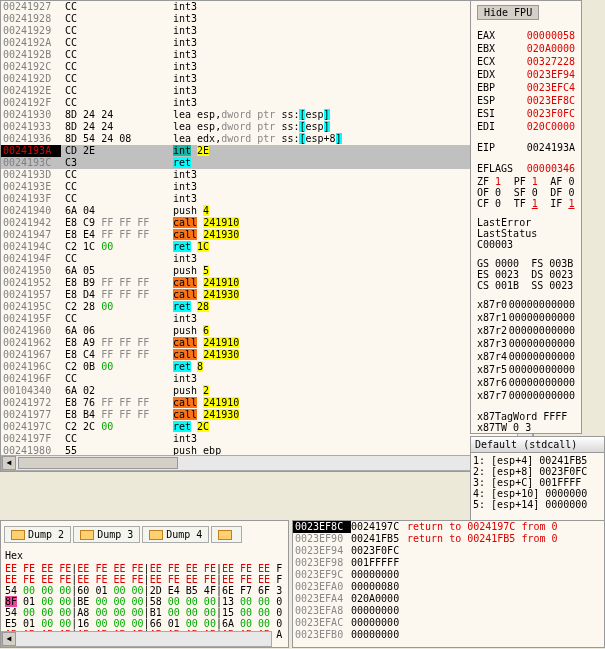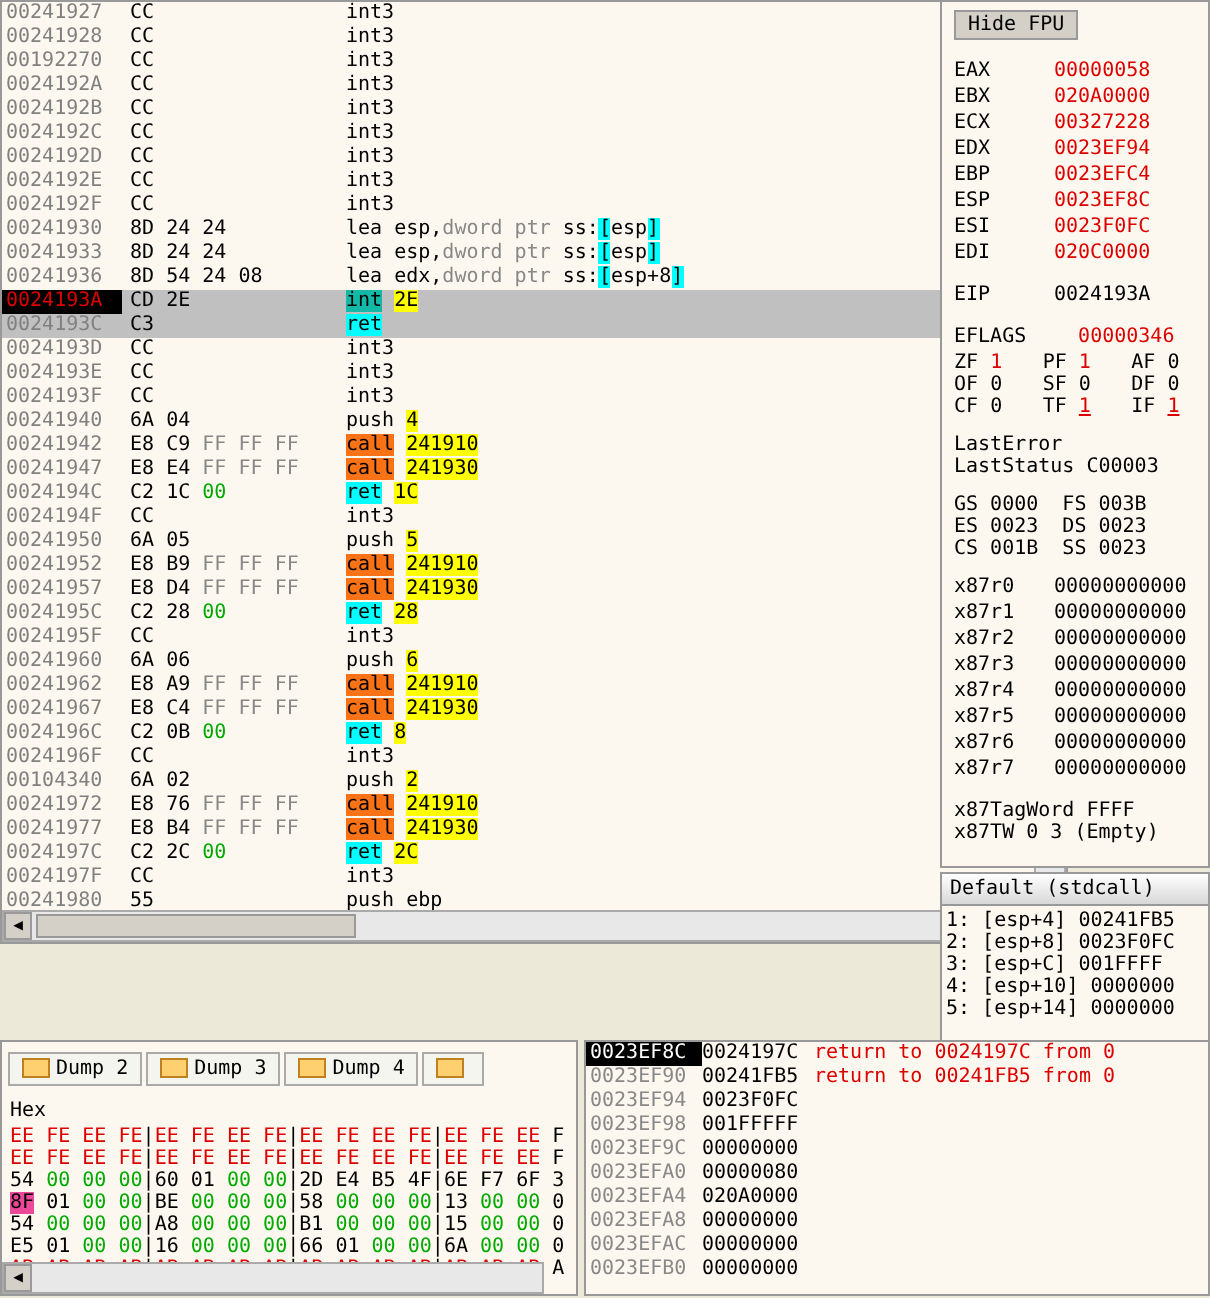--- a/index.html
+++ b/index.html
@@ -1,19 +1,19 @@
 <!DOCTYPE html>
 <html><head>
 <meta charset="utf-8">
 <style>
 *{margin:0;padding:0;box-sizing:border-box}
 body{font-family:"Lucida Console",Monaco,monospace;font-size:10px;background:#ece9d8;width:605px;height:649px;overflow:hidden;position:relative}
 .panel{background:#fdf8ef;border:1px solid #999;position:absolute;overflow:hidden}
 .disasm{left:0;top:0;width:534px;height:472px}
-.registers{left:470px;top:0;width:135px;height:434px}
+.registers{left:470px;top:0;width:112px;height:434px}
 .stdcall{left:470px;top:436px;width:135px;height:87px}
 .dump-tabs{left:0;top:520px;width:289px;height:128px}
 .stack{left:292px;top:520px;width:313px;height:128px}
 .row{display:flex;height:12px;line-height:12px;white-space:pre}
 .addr{color:#808080;width:60px;padding-left:2px}
 .addr.red{color:#d00;background:#000}
 .bytes{width:110px;padding-left:4px}
 .bytes .b1{color:#000}
 .bytes .b2{color:#888}
 .bytes .arg{color:#000}
@@ -54,21 +54,21 @@
 .title{background:linear-gradient(#fff,#d8d8d8);border-bottom:1px solid #999;padding:2px 4px;font-size:10px}
 .under{text-decoration:underline}
 </style>
 </head>
 <body>
 
 <div class="panel disasm">
   <div id="disasm-rows">
       <div class="row"><span class="addr">00241927</span> <span class="bytes"><span class="b1">CC</span></span><span class="mnem">int3</span></div>
       <div class="row"><span class="addr">00241928</span> <span class="bytes"><span class="b1">CC</span></span><span class="mnem">int3</span></div>
-      <div class="row"><span class="addr">00192270</span> <span class="bytes"><span class="b1">CC</span></span><span class="mnem">int3</span></div>
+      <div class="row"><span class="addr">00241929</span> <span class="bytes"><span class="b1">CC</span></span><span class="mnem">int3</span></div>
       <div class="row"><span class="addr">0024192A</span> <span class="bytes"><span class="b1">CC</span></span><span class="mnem">int3</span></div>
       <div class="row"><span class="addr">0024192B</span> <span class="bytes"><span class="b1">CC</span></span><span class="mnem">int3</span></div>
       <div class="row"><span class="addr">0024192C</span> <span class="bytes"><span class="b1">CC</span></span><span class="mnem">int3</span></div>
       <div class="row"><span class="addr">0024192D</span> <span class="bytes"><span class="b1">CC</span></span><span class="mnem">int3</span></div>
       <div class="row"><span class="addr">0024192E</span> <span class="bytes"><span class="b1">CC</span></span><span class="mnem">int3</span></div>
       <div class="row"><span class="addr">0024192F</span> <span class="bytes"><span class="b1">CC</span></span><span class="mnem">int3</span></div>
       <div class="row"><span class="addr">00241930</span> <span class="bytes"><span class="b1">8D</span> <span class="arg">24</span> <span class="arg">24</span></span><span class="mnem">lea esp,<span class="ptr">dword ptr </span>ss:<span class="bracket">[</span>esp<span class="bracket">]</span></span></div>
       <div class="row"><span class="addr">00241933</span> <span class="bytes"><span class="b1">8D</span> <span class="arg">24</span> <span class="arg">24</span></span><span class="mnem">lea esp,<span class="ptr">dword ptr </span>ss:<span class="bracket">[</span>esp<span class="bracket">]</span></span></div>
       <div class="row"><span class="addr">00241936</span> <span class="bytes"><span class="b1">8D</span> <span class="arg">54</span> <span class="arg">24</span> <span class="arg">08</span></span><span class="mnem">lea edx,<span class="ptr">dword ptr </span>ss:<span class="bracket">[</span>esp+8<span class="bracket">]</span></span></div>
       <div class="row highlight"><span class="addr red">0024193A</span> <span class="bytes"><span class="b1">CD</span> <span class="arg">2E</span></span><span class="mnem"><span class="int">int</span> <span class="const">2E</span></span></div>

